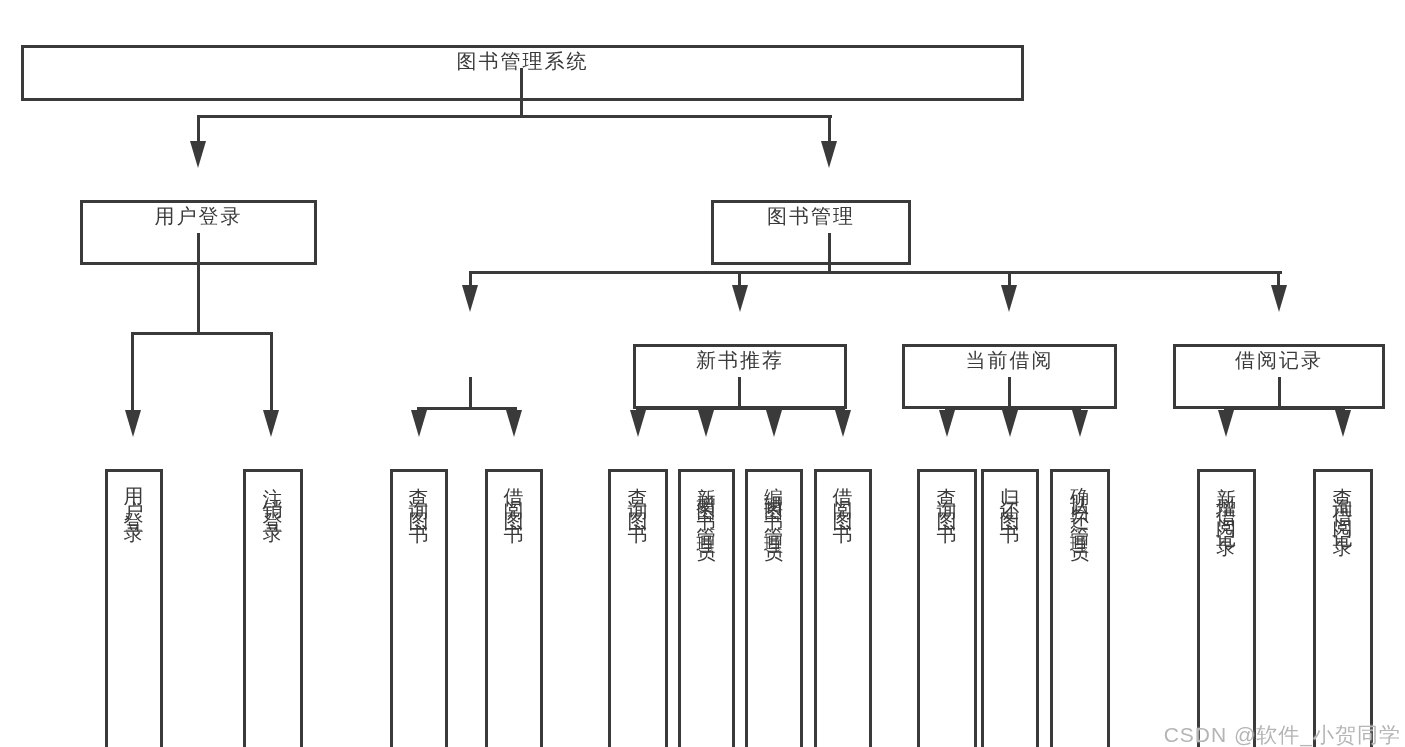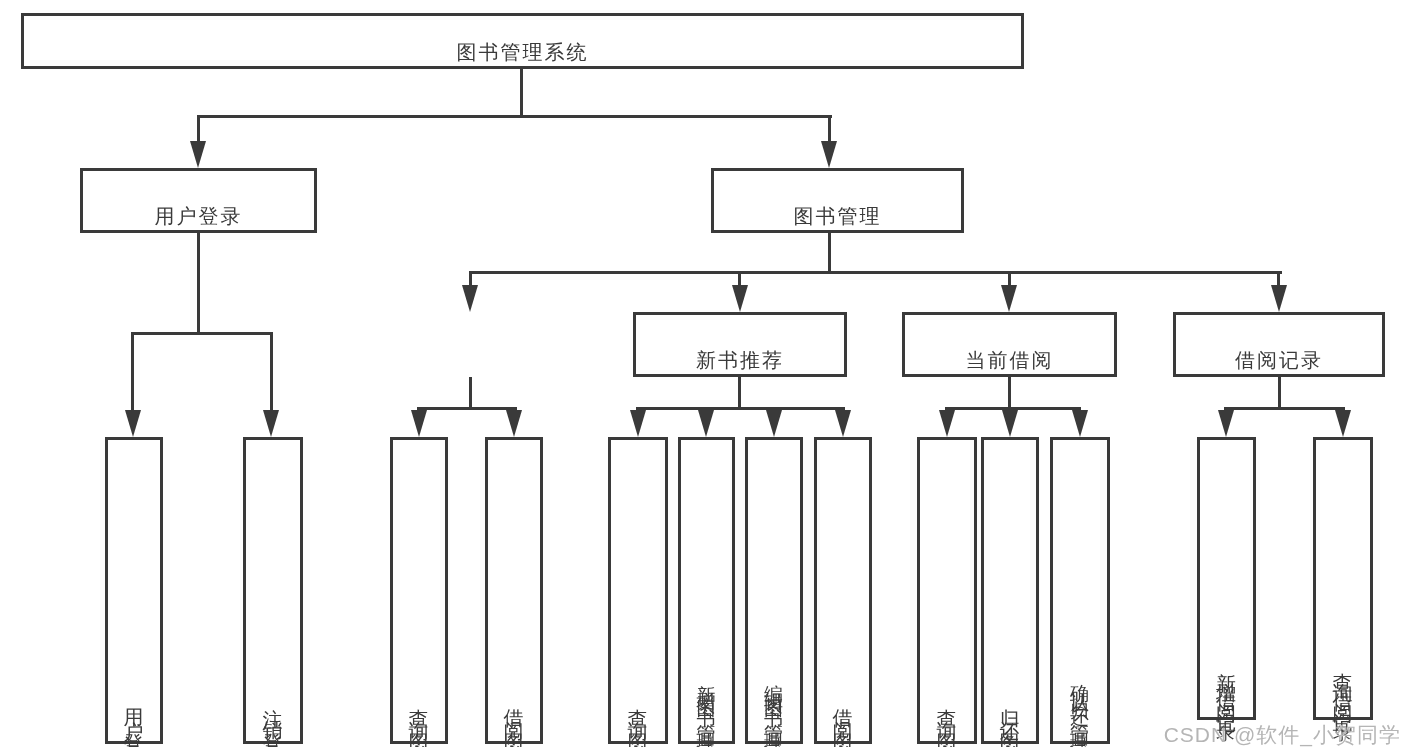--- a/index.html
+++ b/index.html
@@ -15,22 +15,23 @@
     background:var(--bg);
     font-family:"Liberation Sans","DejaVu Sans",sans-serif;
     overflow:hidden;
   }
   .box{
     position:absolute;
     box-sizing:border-box;
     border:3px solid var(--line);
     background:var(--bg);
     display:flex;
-    align-items:flex-end;
+    align-items:flex-start;
     justify-content:center;
+    margin-top:32px;
   }
   .lbl{
     font-size:20px;
     color:var(--text);
     letter-spacing:2px;
     white-space:nowrap;
   }
   .vlbl{
     font-size:20px;
     color:var(--text);
@@ -80,21 +81,21 @@
   <div class="vline" style="left:520px;top:68px;width:3px;height:50px"></div>
   <div class="hline" style="left:197px;top:115px;width:635px;height:3px"></div>
   <div class="vline" style="left:197px;top:115px;width:3px;height:28px"></div>
   <div class="ah" style="left:190px;top:141px"></div>
   <div class="vline" style="left:828px;top:115px;width:3px;height:28px"></div>
   <div class="ah" style="left:821px;top:141px"></div>
 
   <div class="box" style="left:80px;top:168px;width:237px;height:65px">
     <span class="lbl">用户登录</span>
   </div>
-  <div class="box" style="left:711px;top:168px;width:253px;height:65px">
+  <div class="box" style="left:711px;top:168px;width:200px;height:65px">
     <span class="lbl">图书管理</span>
   </div>
 
   <div class="vline" style="left:197px;top:233px;width:3px;height:102px"></div>
   <div class="hline" style="left:131px;top:332px;width:142px;height:3px"></div>
   <div class="vline" style="left:131px;top:332px;width:3px;height:80px"></div>
   <div class="ah" style="left:125px;top:410px"></div>
   <div class="vline" style="left:270px;top:332px;width:3px;height:80px"></div>
   <div class="ah" style="left:263px;top:410px"></div>
 

